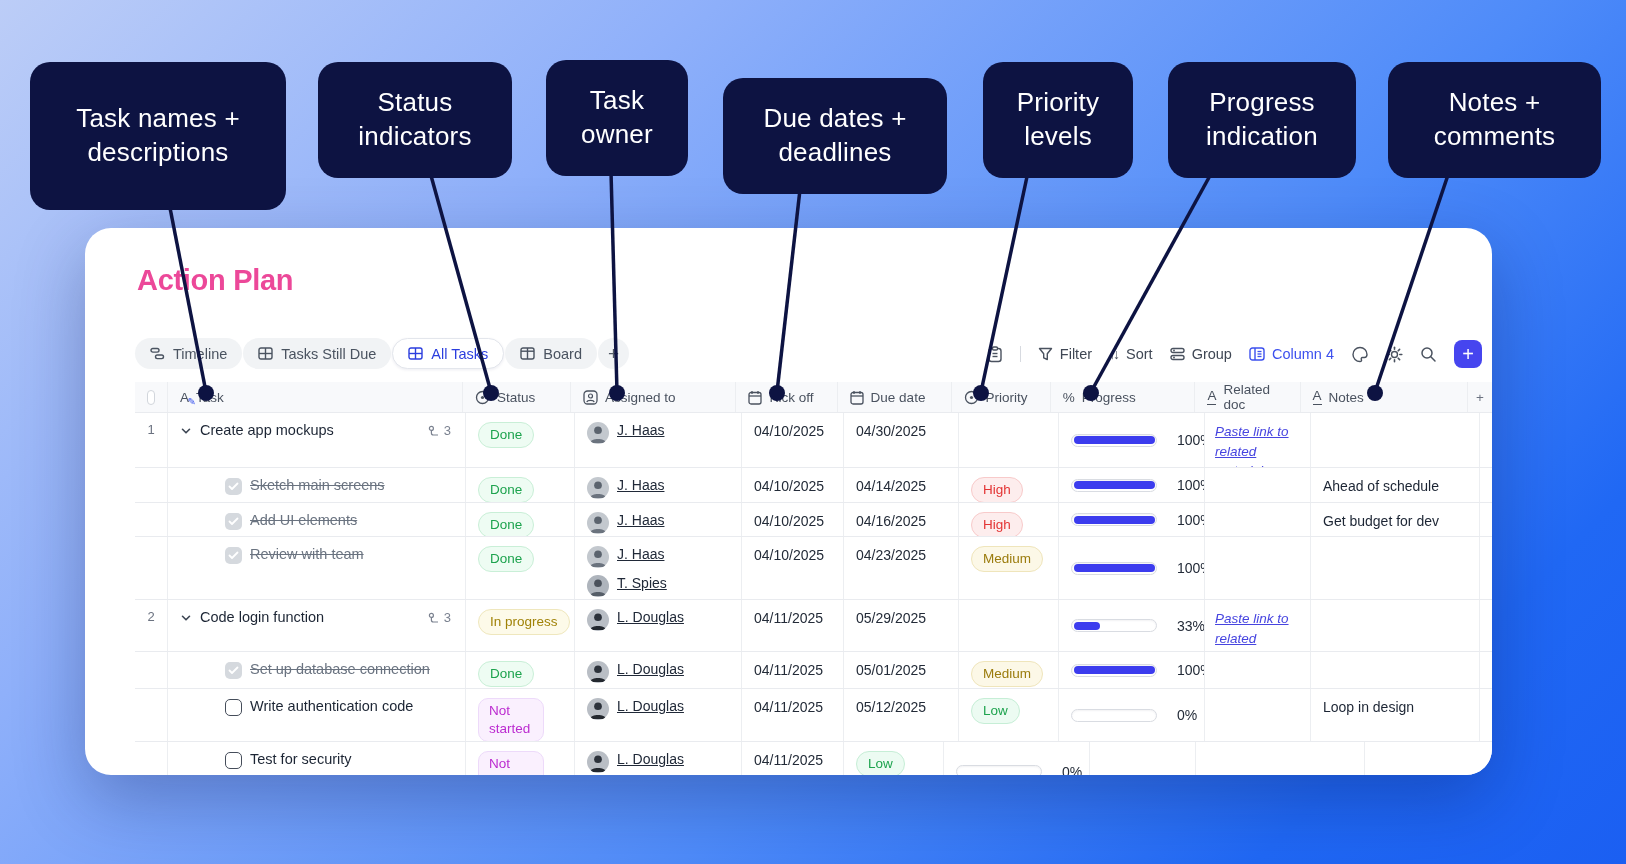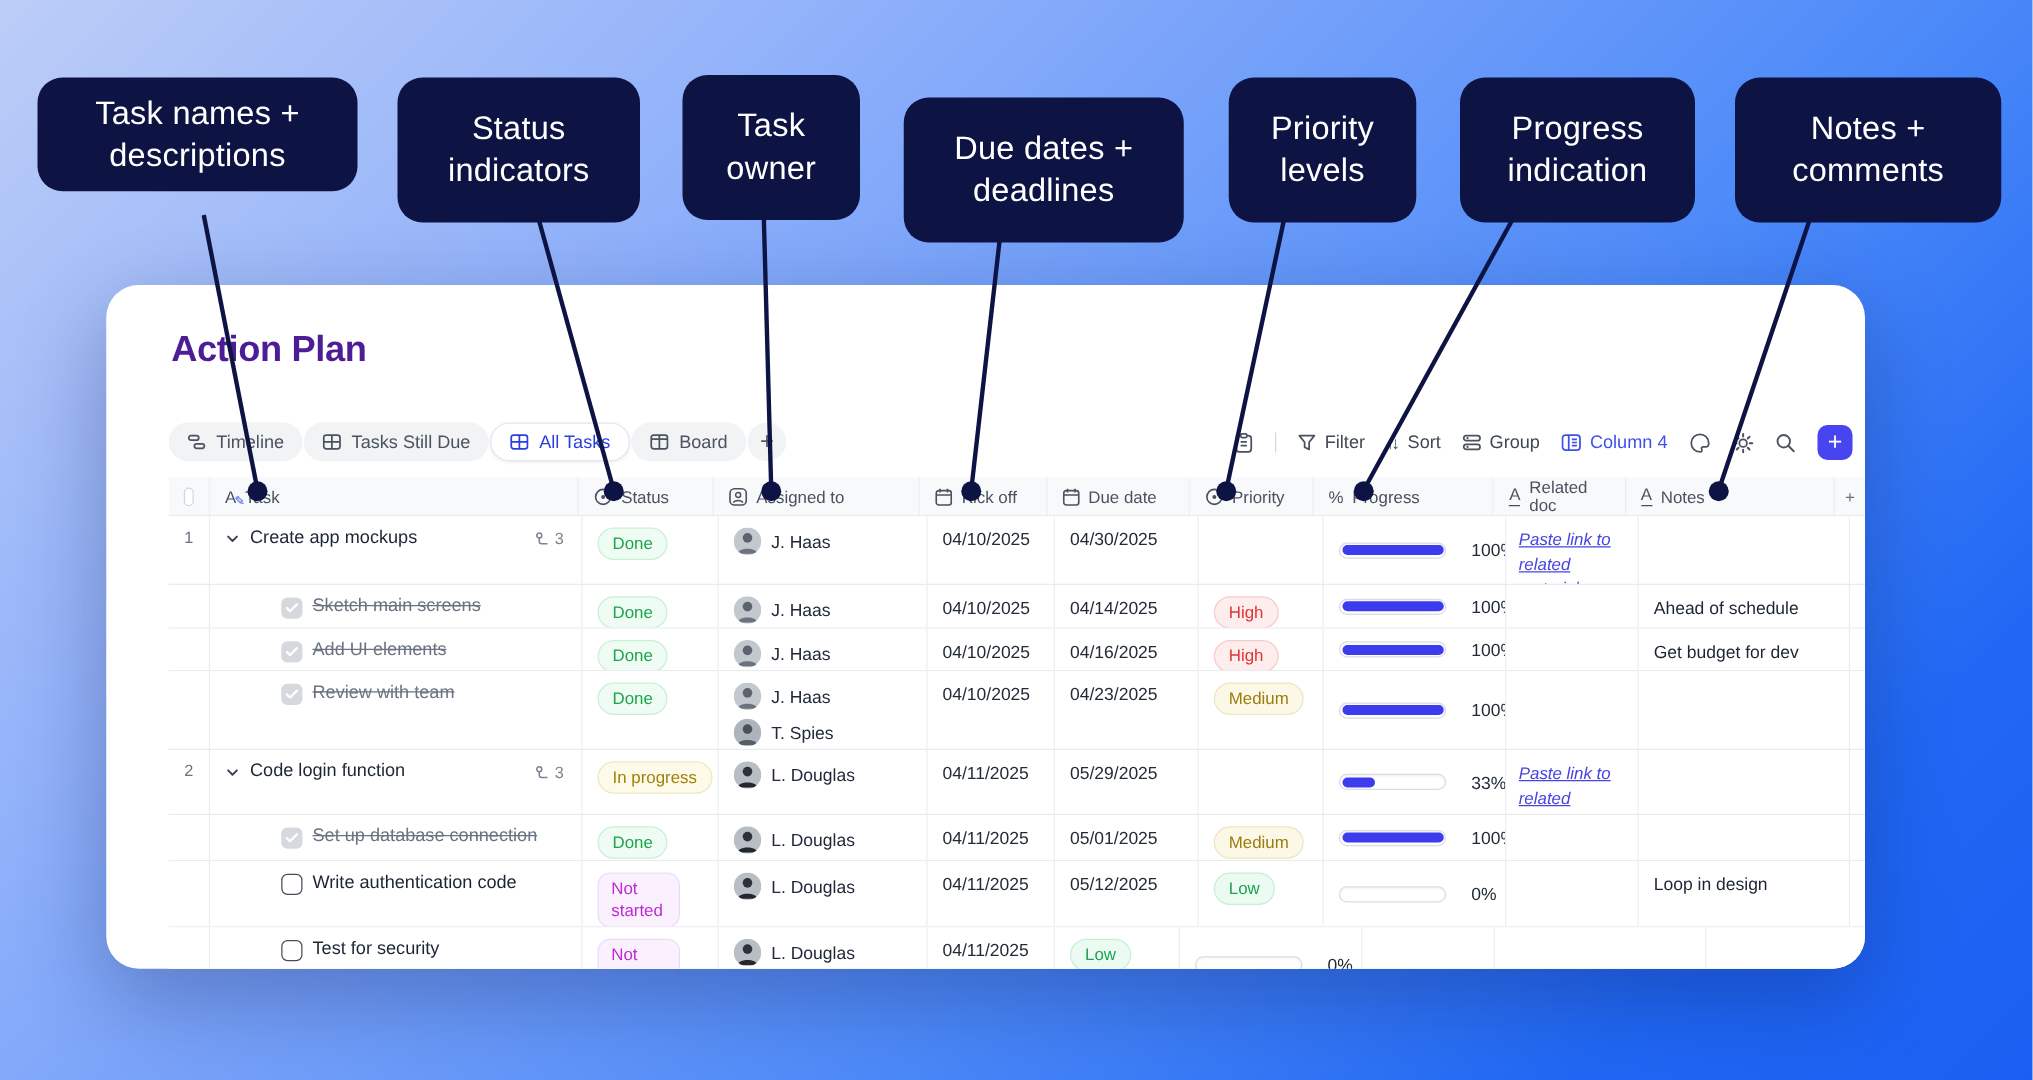--- a/index.html
+++ b/index.html
@@ -17,21 +17,21 @@
     font-size:26px; font-weight:500; line-height:1.3; z-index:6; padding:0 18px; letter-spacing:.2px;
   }
   .lines-svg{ position:absolute; inset:0; z-index:5; pointer-events:none; }
 
   
   .card{
     position:absolute; left:85px; top:228px; width:1407px; height:547px;
     background:#fff; border-radius:26px; z-index:2; overflow:hidden;
     box-shadow:0 24px 70px rgba(10,20,80,.30);
   }
-  .page-title{ position:absolute; left:52px; top:36px; font-size:29px; font-weight:700; color:#4c1d95; letter-spacing:-.3px;}
+  .page-title{ position:absolute; left:52px; top:36px; font-size:29px; font-weight:700; color:#ec4899; letter-spacing:-.3px;}
 
   
   .tabs{ position:absolute; left:50px; top:110px; display:flex; gap:1px; align-items:center;}
   .tab{
     height:31px; border-radius:16px; background:#f1f3f5; color:#4a5360;
     display:flex; align-items:center; gap:8px; padding:0 15px; font-size:14.5px; cursor:pointer; white-space:nowrap;
   }
   .tab svg{ flex:none; }
   .tab.active{ background:#fff; border:1px solid #e3e6ec; color:#2b3ede; box-shadow:0 1px 3px rgba(20,30,90,.08); }
   .tab.plus{ width:31px; padding:0; justify-content:center; color:#525a66; font-size:19px; }
@@ -84,21 +84,21 @@
 
   .chip{ border-radius:14px; padding:3px 11px; font-size:13.5px; line-height:1.35; white-space:nowrap; cursor:pointer;}
   .chip.wrap{ white-space:normal; max-width:66px; border-radius:10px; padding:3px 10px;}
   .chip.done{ color:#1da34e; background:#eefcf3; border:1px solid #c9efd7;}
   .chip.inprogress{ color:#a08207; background:#fdfae9; border:1px solid #efe7bd;}
   .chip.notstarted{ color:#bb2bd0; background:#faf0fe; border:1px solid #eddafa;}
   .chip.high{ color:#e33434; background:#fdeded; border:1px solid #f8caca;}
   .chip.medium{ color:#9b7c0d; background:#fcf8e7; border:1px solid #efe5bb;}
   .chip.low{ color:#1da34e; background:#ecfbf2; border:1px solid #c6eed6;}
 
-  .assignee{ display:flex; align-items:center; gap:8px;}
+  .assignee{ display:flex; align-items:flex-start; gap:8px;text-decoration:underline;}
   .av{ width:22px; height:22px; border-radius:50%; overflow:hidden; flex:none;}
 
   .bar{ width:86px; height:13px; border:1px solid #d9dce2; border-radius:8px; background:#fff; padding:1.5px; flex:none; box-shadow:inset 0 1px 2px rgba(30,40,60,.06);}
   .bar-fill{ height:100%; background:#3c3cee; border-radius:6px;}
   .pct{ flex:1; text-align:right; color:#232b38;}
 
   .doclink{ color:#4745e0; font-style:italic; text-decoration:underline; font-size:13.5px; line-height:1.45; cursor:pointer;}
   .note-txt{ color:#1c2534; font-size:14px; padding-top:1px;}
   .date-txt{ color:#232b38; padding-top:1px;}
 </style>
@@ -119,21 +119,21 @@
     <circle cx="206" cy="393" r="8"></circle>
     <circle cx="491" cy="393" r="8"></circle>
     <circle cx="617" cy="393" r="8"></circle>
     <circle cx="777" cy="393" r="8"></circle>
     <circle cx="981" cy="393" r="8"></circle>
     <circle cx="1091" cy="393" r="8"></circle>
     <circle cx="1375" cy="393" r="8"></circle>
   </g>
 </svg>
 
-<div class="callout" style="left:30px;top:62px;width:256px;height:91px;">
+<div class="callout" style="left:30px;top:62px;width:256px;height:148px;">
     <span>Task names + descriptions</span>
   </div>
 <div class="callout" style="left:318px;top:62px;width:194px;height:116px;">
     <span>Status indicators</span>
   </div>
 <div class="callout" style="left:546px;top:60px;width:142px;height:116px;">
     <span>Task owner</span>
   </div>
 <div class="callout" style="left:723px;top:78px;width:224px;height:116px;">
     <span>Due dates + deadlines</span>

